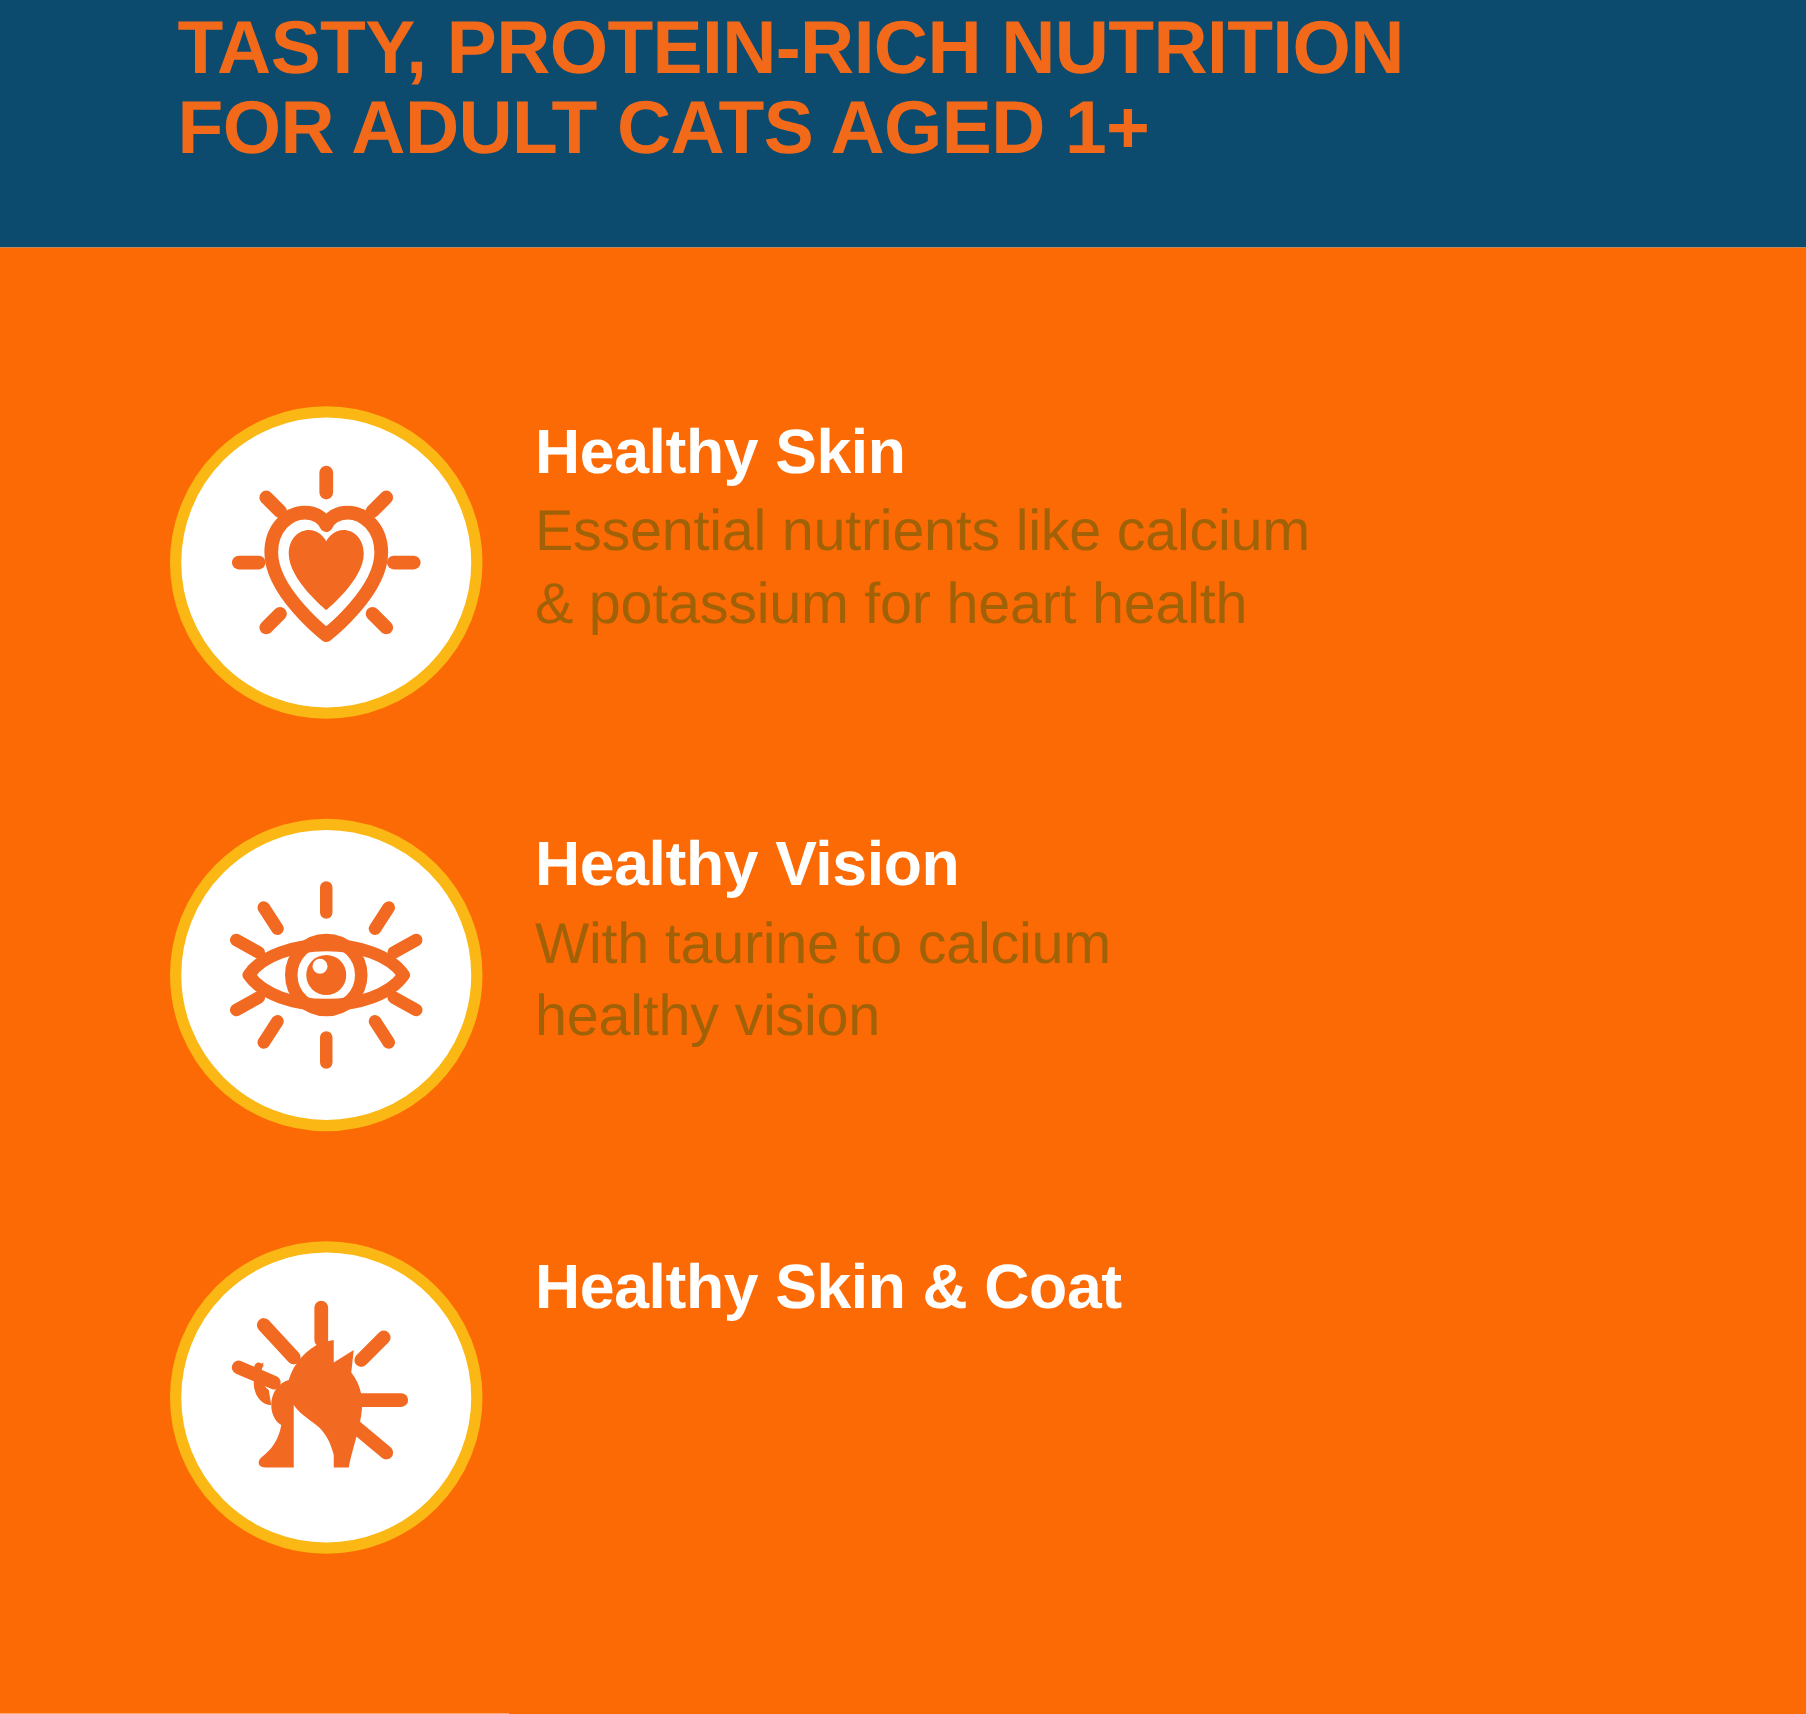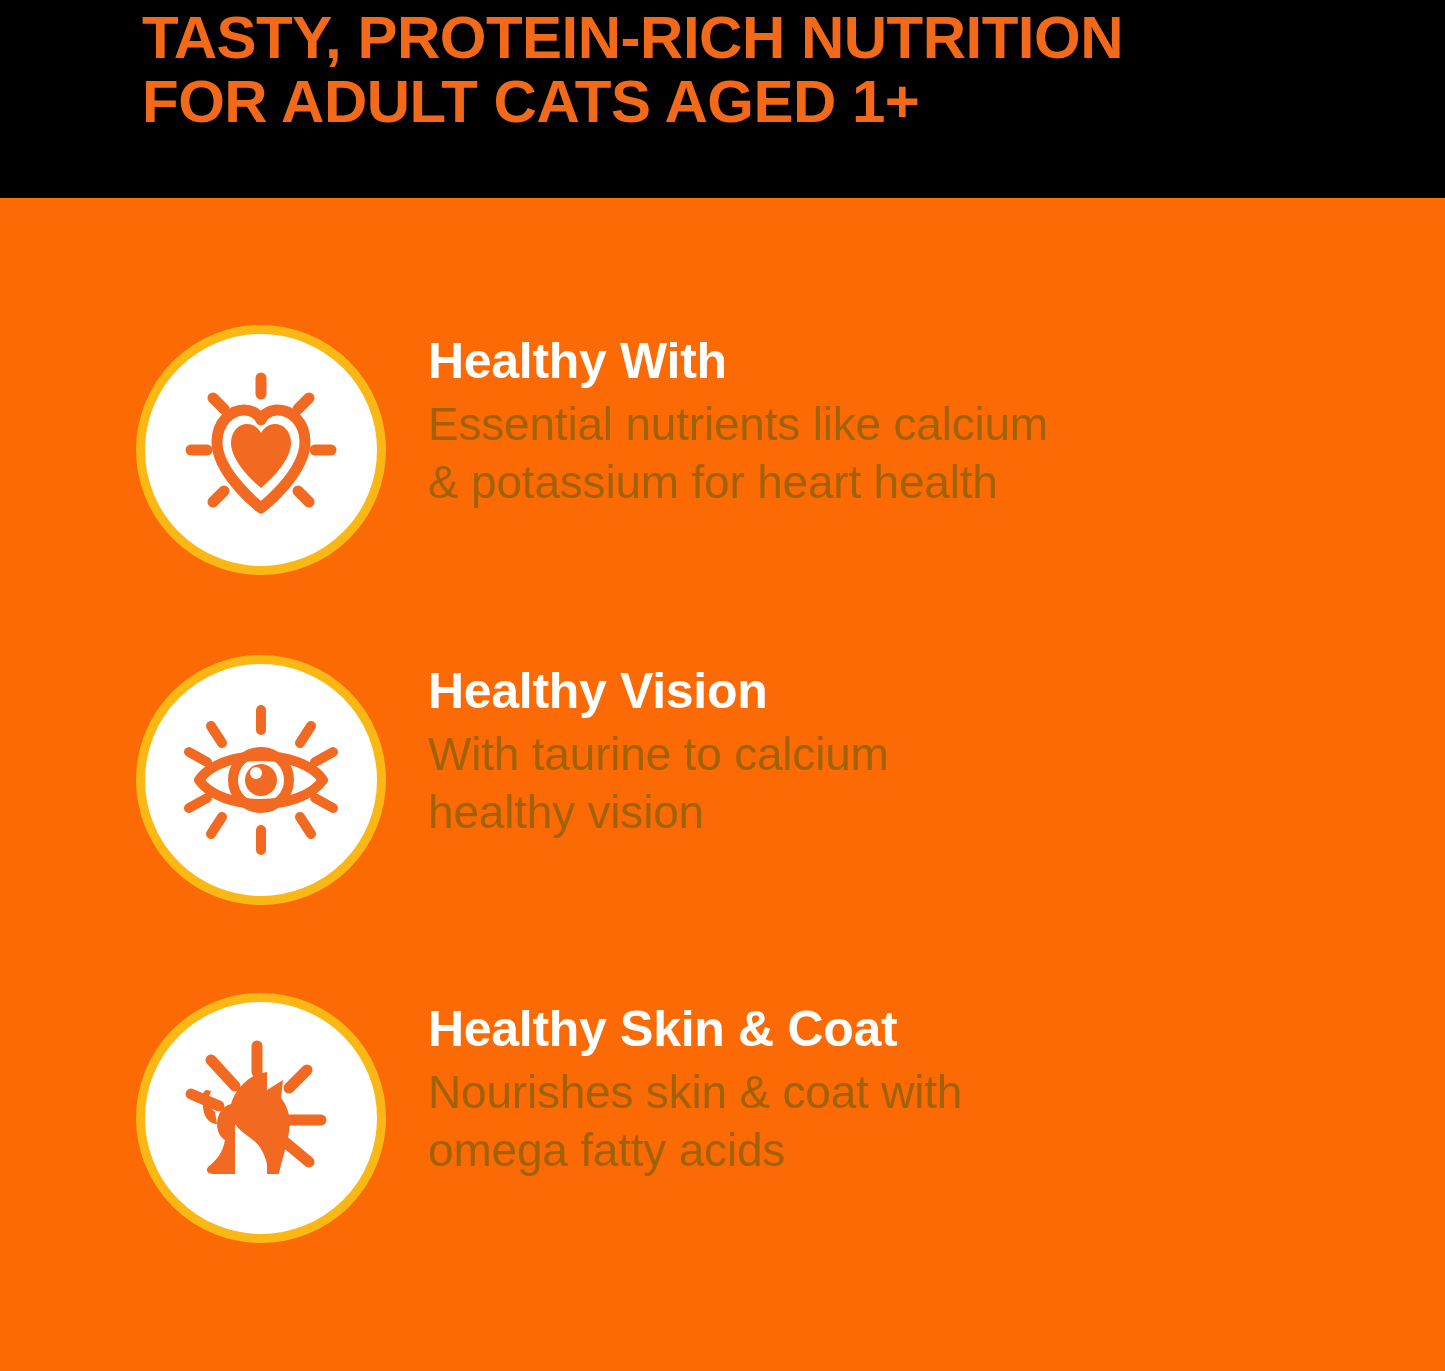--- a/index.html
+++ b/index.html
@@ -19,21 +19,21 @@
     background: #ffffff;
   }
 
   
   .header {
     position: absolute;
     left: 0;
     top: 0;
     width: 1445px;
     height: 198px;
-    background: #000000;
+    background: #0c4a6e;
   }
 
   .headline {
     position: absolute;
     left: 142px;
     top: 6px;
     width: 1230px;
     color: #F2691A;
     font-family: "Liberation Sans", sans-serif;
     font-weight: bold;
@@ -134,21 +134,21 @@
             <line x1="160" y1="90" x2="144" y2="90"></line>
             <line x1="42" y1="142" x2="53" y2="131"></line>
             <line x1="138" y1="142" x2="127" y2="131"></line>
           </g>
           <path d="M90 148 C 90 148, 46 114, 46 82 C 46 62, 60 50, 73 50 C 82 50, 88 55, 90 60 C 92 55, 98 50, 107 50 C 120 50, 134 62, 134 82 C 134 114, 90 148, 90 148 Z" fill="none" stroke="#F26A22" stroke-width="11" stroke-linejoin="round"></path>
           <path d="M90 128 C 90 128, 60 104, 60 83 C 60 71, 68 64, 76 64 C 83 64, 88 69, 90 73 C 92 69, 97 64, 104 64 C 112 64, 120 71, 120 83 C 120 104, 90 128, 90 128 Z" fill="#F26A22"></path>
         </svg>
       </span>
     </div>
     <div class="text-block">
-      <div class="feat-title">Healthy With</div>
+      <div class="feat-title">Healthy Skin</div>
       <div class="feat-desc">Essential nutrients like calcium
 &amp; potassium for heart health</div>
     </div>
   </div>
 
   <div class="feature feature-1">
     <div class="badge">
       <span>
         <svg width="180" height="180" viewBox="0 0 180 180">
           <g stroke="#F26A22" stroke-width="10" stroke-linecap="round" fill="none">
@@ -203,18 +203,16 @@
                    C 64 62, 74 52, 86 46 Z" fill="#F26A22"></path>
           <path d="M46 96 C 38 96, 32 88, 32 78 C 32 70, 36 64, 40 62
                    C 36 70, 38 80, 44 84 Z" fill="#F26A22"></path>
           <path d="M40 64 C 36 60, 32 62, 32 68 C 32 74, 34 80, 38 84
                    C 36 78, 36 70, 40 64 Z" fill="#F26A22"></path>
         </svg>
       </span>
     </div>
     <div class="text-block">
       <div class="feat-title">Healthy Skin &amp; Coat</div>
-      <div class="feat-desc">Nourishes skin &amp; coat with
-omega fatty acids</div>
     </div>
   </div>
 
 </div>
 
 </body></html>

